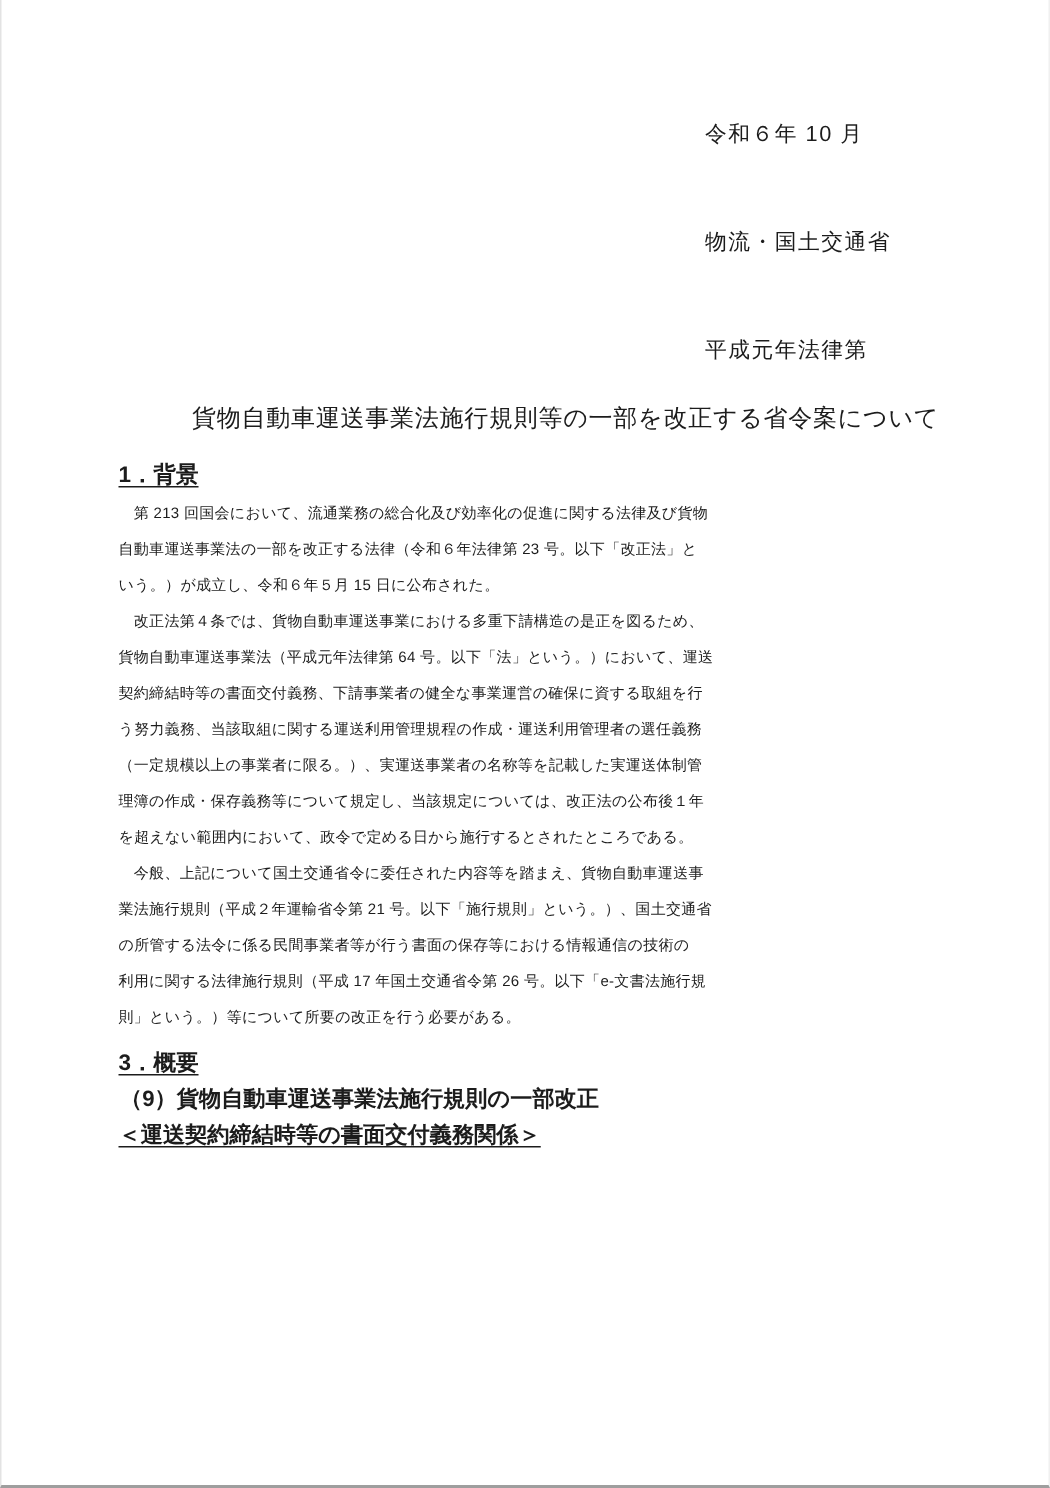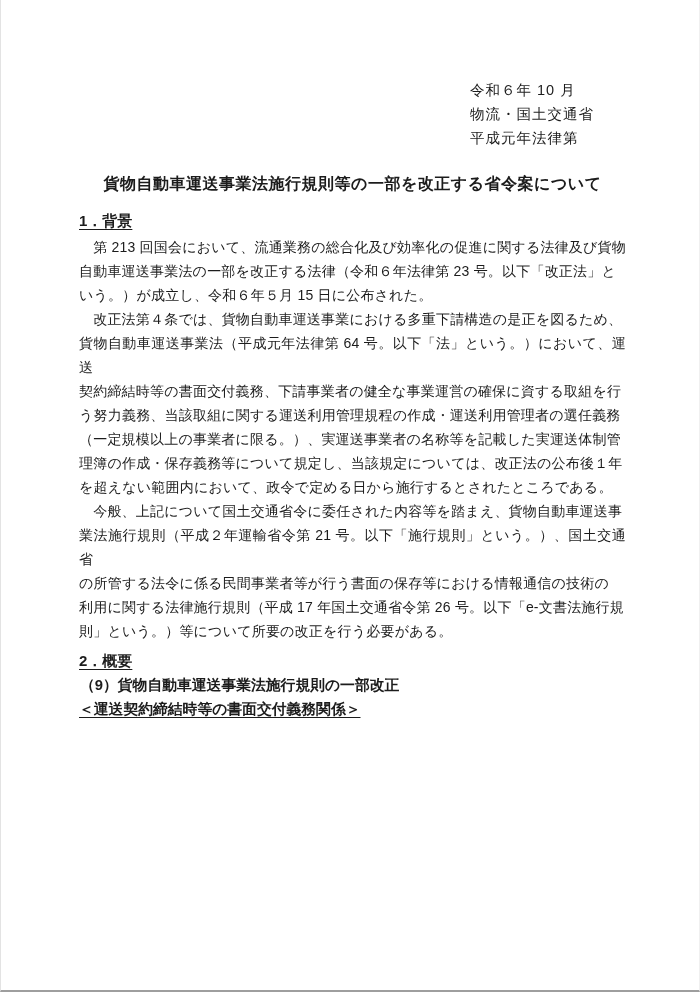--- a/index.html
+++ b/index.html
@@ -27,43 +27,44 @@
   
   .doc-header {
     display: flex;
     flex-direction: column;
     align-items: flex-start;
     width: fit-content;
     margin: 0 32px 0 auto;
     font-size: 14.5px;
     line-height: 24px;
     letter-spacing: 1px;
+    gap: 48px;
   }
   
   .doc-title {
-    text-align: center;
-    font-weight: bold;
+    text-align: right;
+    font-weight: normal;
     font-size: 16px;
     line-height: 24px;
     letter-spacing: 0.5px;
     margin-top: 22px;
   }
   
   .sec-heading {
     font-weight: bold;
     font-size: 15px;
     line-height: 24px;
     text-decoration: underline;
     text-underline-offset: 3px;
     width: fit-content;
   }
   .sec1-heading { margin-top: 13px; }
   .sec2-heading { margin-top: 6px; }
   .body-par {
-    font-size: 14px;
+    font-size: 10px;
     line-height: 24px;
     white-space: pre-line;
     text-align: justify;
     letter-spacing: 0.2px;
     margin: 0;
   }
   .sec1-pars { margin-top: 2px; }
   .sub-heading {
     font-weight: bold;
     font-size: 14.8px;
@@ -105,19 +106,19 @@
 （一定規模以上の事業者に限る。）、実運送事業者の名称等を記載した実運送体制管
 理簿の作成・保存義務等について規定し、当該規定については、改正法の公布後１年
 を超えない範囲内において、政令で定める日から施行するとされたところである。</p>
     <p class="body-par">　今般、上記について国土交通省令に委任された内容等を踏まえ、貨物自動車運送事
 業法施行規則（平成２年運輸省令第 21 号。以下「施行規則」という。）、国土交通省
 の所管する法令に係る民間事業者等が行う書面の保存等における情報通信の技術の
 利用に関する法律施行規則（平成 17 年国土交通省令第 26 号。以下「e-文書法施行規
 則」という。）等について所要の改正を行う必要がある。</p>
   </div>
 
-  <div class="sec-heading sec2-heading">2．概要</div>
+  <div class="sec-heading sec2-heading">3．概要</div>
 
   <div class="sub-heading">（9）貨物自動車運送事業法施行規則の一部改正</div>
 
   <div class="bracket-heading">＜運送契約締結時等の書面交付義務関係＞</div>
 
 </div>
 
 </body></html>

